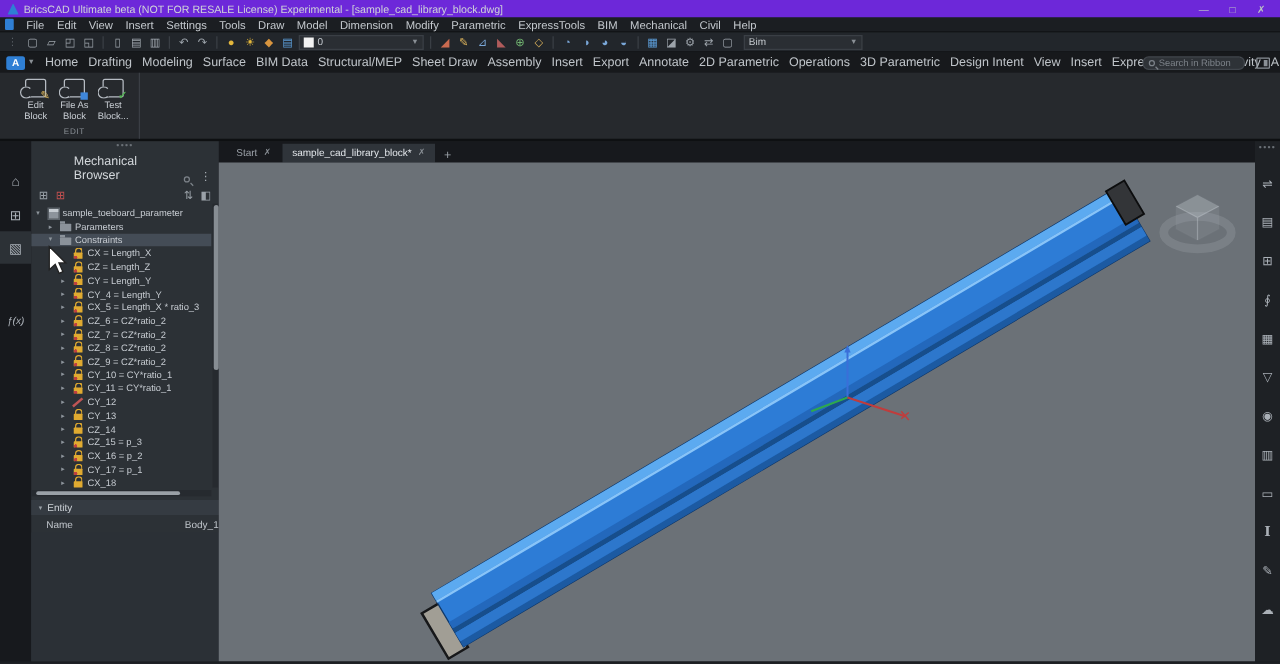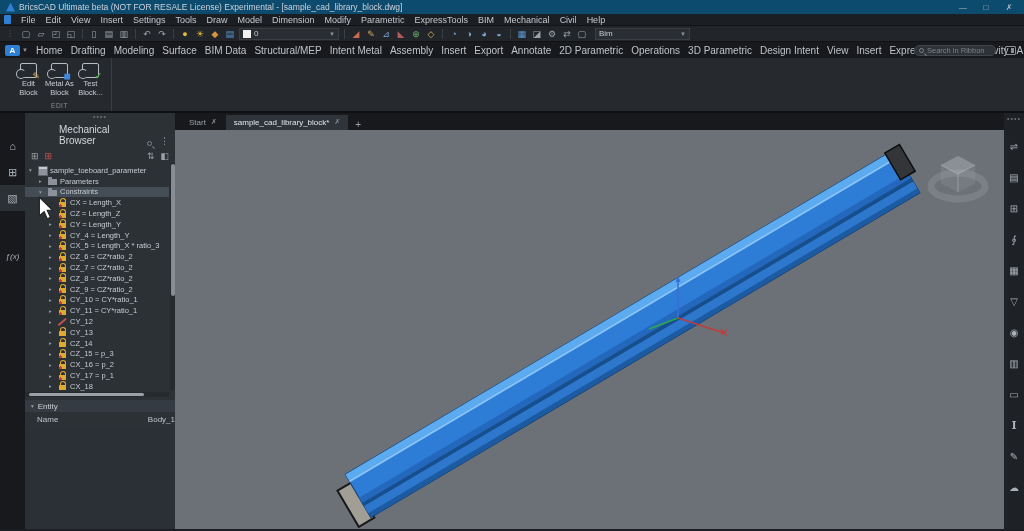--- a/index.html
+++ b/index.html
@@ -1,21 +1,21 @@
 <!DOCTYPE html>
 <html><head>
 <meta charset="utf-8">
 <style>
   * { margin:0; padding:0; box-sizing:border-box; }
   html,body { width:1024px; height:531px; overflow:hidden; background:#1b1e22;
     font-family:"Liberation Sans", sans-serif; color:#c8ccd1; }
   body { position:relative; }
 
   
-  .titlebar { height:14px; background:#0c4a6e; display:flex; align-items:center; padding:0 4px;justify-content:center; }
+  .titlebar { height:14px; background:#6d28d9; display:flex; align-items:center; padding:0 4px;justify-content:center; }
   .app-logo { width:9px; height:9px; background:#2f7fd4; clip-path:polygon(0 100%,50% 0,100% 100%); margin:0 4px 0 2px; flex:none; }
   .title-text { font-size:8.5px; color:#cfd3d8; white-space:nowrap; }
   .win-controls { margin-left:auto; display:flex; gap:1px; }
   .win-btn { width:22px; height:13px; font-size:8px; color:#b9bfc5; display:flex; align-items:center; justify-content:center; cursor:default; }
 
   
   .menubar { height:12px; background:#1b1e22; display:flex; align-items:center; padding-left:4px; border-bottom:1px solid #101214; }
   .menu-doc-icon { width:7px; height:9px; background:#2f7fd4; border-radius:1px; margin-right:5px; flex:none; }
   .menu-item { font-size:9px; color:#c4c9ce; padding:0 5px; white-space:nowrap; }
 
@@ -210,21 +210,21 @@
 <div class="ribbontabs" data-name="ribbon-tab-bar">
   <span class="rapp" data-name="app-button">A</span>
   <span class="rapp-chev" data-name="chevron-down-icon">▼</span>
 
 <span class="rtab" data-name="ribbon-tab">Home</span>
     <span class="rtab" data-name="ribbon-tab">Drafting</span>
     <span class="rtab" data-name="ribbon-tab">Modeling</span>
     <span class="rtab" data-name="ribbon-tab">Surface</span>
     <span class="rtab" data-name="ribbon-tab">BIM Data</span>
     <span class="rtab" data-name="ribbon-tab">Structural/MEP</span>
-    <span class="rtab" data-name="ribbon-tab">Intent Metal</span>
+    <span class="rtab" data-name="ribbon-tab">Sheet Draw</span>
     <span class="rtab" data-name="ribbon-tab">Assembly</span>
     <span class="rtab" data-name="ribbon-tab">Insert</span>
     <span class="rtab" data-name="ribbon-tab">Export</span>
     <span class="rtab" data-name="ribbon-tab">Annotate</span>
     <span class="rtab" data-name="ribbon-tab">2D Parametric</span>
     <span class="rtab" data-name="ribbon-tab">Operations</span>
     <span class="rtab" data-name="ribbon-tab">3D Parametric</span>
     <span class="rtab" data-name="ribbon-tab">Design Intent</span>
     <span class="rtab" data-name="ribbon-tab">View</span>
     <span class="rtab" data-name="ribbon-tab">Insert</span>
@@ -240,21 +240,21 @@
     <div class="rbtns">
 
         <div class="rbtn" data-name="ribbon-button" data-icon="edit">
           <span class="bicon" data-name="block-action-icon"></span>
           <span class="l">Edit</span>
           <span class="l">Block</span>
         </div>
 
         <div class="rbtn" data-name="ribbon-button" data-icon="saveas">
           <span class="bicon" data-name="block-action-icon"></span>
-          <span class="l">Metal As</span>
+          <span class="l">File As</span>
           <span class="l">Block</span>
         </div>
 
         <div class="rbtn" data-name="ribbon-button" data-icon="test">
           <span class="bicon" data-name="block-action-icon"></span>
           <span class="l">Test</span>
           <span class="l">Block...</span>
         </div>
       </div>
     <div class="rgroup-label" data-name="ribbon-group-label">EDIT</div>

